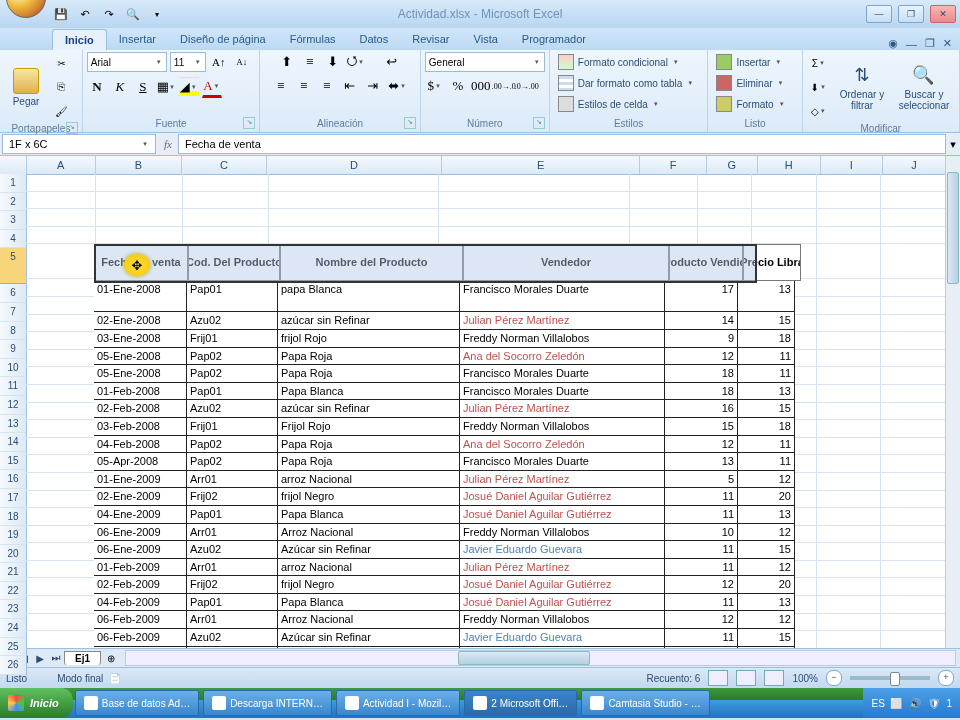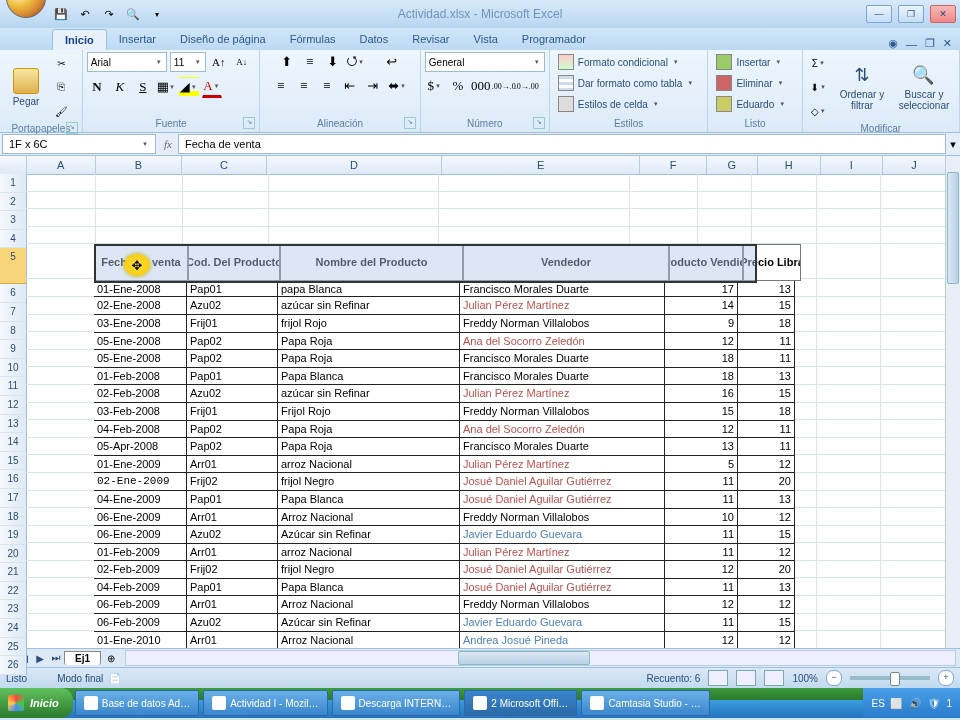--- a/index.html
+++ b/index.html
@@ -218,21 +218,21 @@
           <span>Insertar</span>
           <span class="dd">▾</span>
         </div>
       <div class="styles-item">
           <div class="styles-ic" style="background:#c66"></div>
           <span>Eliminar</span>
           <span class="dd">▾</span>
         </div>
       <div class="styles-item">
           <div class="styles-ic" style="background:#cc6"></div>
-          <span>Eduardo</span>
+          <span>Formato</span>
           <span class="dd">▾</span>
         </div>
     </div>
     <div class="rgrp-label"><span>Listo</span></div>
   </div>
   <div class="rgrp" style="flex:1">
     <div class="rgrp-body">
       <div class="col-stack">
         <div class="small-btn">Σ<span class="dd">▾</span></div>
         <div class="small-btn">⬇<span class="dd">▾</span></div>
@@ -620,21 +620,21 @@
       </div>
       <div class="data-table" style="left: 68px; top: 70.4px;">
         <div style="display: flex;">
           <div class="dcell hdrcell" style="width: 86px; height: 35px;">Fecha de venta</div>
           <div class="dcell hdrcell" style="width: 84px; height: 35px;">Cod. Del Producto</div>
           <div class="dcell hdrcell" style="width: 175px; height: 35px;">Nombre del Producto</div>
           <div class="dcell hdrcell" style="width: 198px; height: 35px;">Vendedor</div>
           <div class="dcell hdrcell" style="width: 66px; height: 35px;">Producto Vendido</div>
           <div class="dcell hdrcell" style="width: 50px; height: 35px;">Precio Libra</div>
         </div>
-        <div style="display: flex; height: 16px;">
+        <div style="display: flex; height: 31px;">
           <div class="dcell" style="width: 86px;">01-Ene-2008</div>
           <div class="dcell" style="width: 84px;">Pap01</div>
           <div class="dcell" style="width: 175px;">papa Blanca</div>
           <div class="dcell" style="width: 198px;">Francisco Morales Duarte</div>
           <div class="dcell num" style="width: 66px;">17</div>
           <div class="dcell num" style="width: 50px;">13</div>
         </div>
         <div style="display: flex; height: 17.6px;">
           <div class="dcell" style="width: 86px;">02-Ene-2008</div>
           <div class="dcell" style="width: 84px;">Azu02</div>
@@ -709,21 +709,21 @@
         </div>
         <div style="display: flex; height: 17.6px;">
           <div class="dcell" style="width: 86px;">01-Ene-2009</div>
           <div class="dcell" style="width: 84px;">Arr01</div>
           <div class="dcell" style="width: 175px;">arroz Nacional</div>
           <div class="dcell vred" style="width: 198px;">Julian Pérez Martínez</div>
           <div class="dcell num" style="width: 66px;">5</div>
           <div class="dcell num" style="width: 50px;">12</div>
         </div>
         <div style="display: flex; height: 17.6px;">
-          <div class="dcell" style="width: 86px; font-family: Liberation Mono, monospace;">02-Ene-2009</div>
+          <div class="dcell" style="width: 86px;">02-Ene-2009</div>
           <div class="dcell" style="width: 84px;">Frij02</div>
           <div class="dcell" style="width: 175px;">frijol Negro</div>
           <div class="dcell vred" style="width: 198px;">Josué Daniel Aguilar Gutiérrez</div>
           <div class="dcell num" style="width: 66px;">11</div>
           <div class="dcell num" style="width: 50px;">20</div>
         </div>
         <div style="display: flex; height: 17.6px;">
           <div class="dcell" style="width: 86px;">04-Ene-2009</div>
           <div class="dcell" style="width: 84px;">Pap01</div>
           <div class="dcell" style="width: 175px;">Papa Blanca</div>
@@ -840,25 +840,25 @@
     <span style="width:16px;height:16px;background:conic-gradient(#f44,#4c4,#48f,#fc4,#f44);border-radius:2px"></span>
     <span>Inicio</span>
   </div>
   <div id="task-items" style="display:flex">
       <div class="task-item">
         <span style="width: 14px; height: 14px; background: rgb(255, 255, 255); border-radius: 2px; display: inline-block;"></span>
         <span>Base de datos Ad…</span>
       </div>
       <div class="task-item">
         <span style="width: 14px; height: 14px; background: rgb(255, 255, 255); border-radius: 2px; display: inline-block;"></span>
-        <span>Actividad I - Mozil…</span>
+        <span>Descarga INTERN…</span>
       </div>
       <div class="task-item">
         <span style="width: 14px; height: 14px; background: rgb(255, 255, 255); border-radius: 2px; display: inline-block;"></span>
-        <span>Descarga INTERN…</span>
+        <span>Actividad I - Mozil…</span>
       </div>
       <div class="task-item active">
         <span style="width: 14px; height: 14px; background: rgb(255, 255, 255); border-radius: 2px; display: inline-block;"></span>
         <span>2 Microsoft Offi…</span>
       </div>
       <div class="task-item">
         <span style="width: 14px; height: 14px; background: rgb(255, 255, 255); border-radius: 2px; display: inline-block;"></span>
         <span>Camtasia Studio - …</span>
       </div>
     </div>

